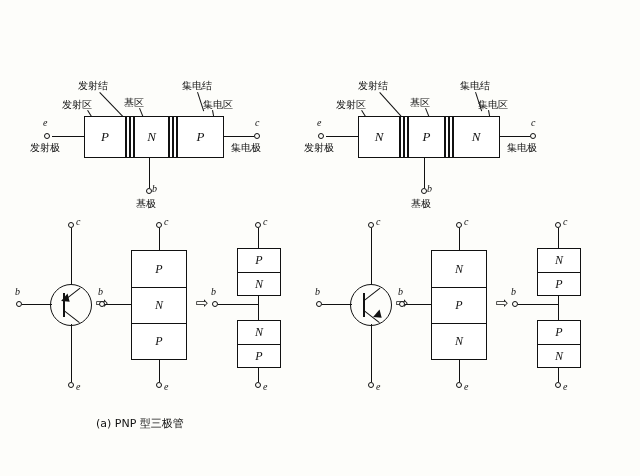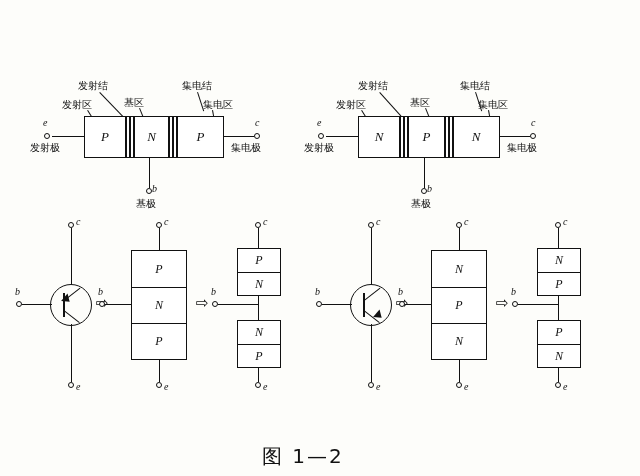--- a/index.html
+++ b/index.html
@@ -172,20 +172,21 @@
   </div>
 
   <div class="hline" style="left:218px;top:304px;width:40px;"></div>
   <div class="node" style="left:212px;top:301px;"></div>
   <div class="abs lbl lbl-it" style="left:211px;top:286px;">b</div>
 
   <div class="vline" style="left:258px;top:368px;height:14px;"></div>
   <div class="node" style="left:255px;top:382px;"></div>
   <div class="abs lbl lbl-it" style="left:263px;top:381px;">e</div>
 
+  <div class="caption" style="left:96px;top:416px;">(a) PNP 型三极管</div>
 
   <div class="abs lbl lbl-cn" style="left:358px;top:80px;">发射结</div>
   <div class="abs lbl lbl-cn" style="left:460px;top:80px;">集电结</div>
   <div class="abs lbl lbl-cn" style="left:336px;top:99px;">发射区</div>
   <div class="abs lbl lbl-cn" style="left:410px;top:97px;">基区</div>
   <div class="abs lbl lbl-cn" style="left:478px;top:99px;">集电区</div>
 
   <div class="leader" style="left:380px;top:92px;width:32px;transform:rotate(48deg);"></div>
   <div class="leader" style="left:476px;top:92px;width:20px;transform:rotate(72deg);"></div>
   <div class="leader" style="left:362px;top:110px;width:20px;transform:rotate(58deg);"></div>
@@ -270,15 +271,14 @@
 
   <div class="hline" style="left:518px;top:304px;width:40px;"></div>
   <div class="node" style="left:512px;top:301px;"></div>
   <div class="abs lbl lbl-it" style="left:511px;top:286px;">b</div>
 
   <div class="vline" style="left:558px;top:368px;height:14px;"></div>
   <div class="node" style="left:555px;top:382px;"></div>
   <div class="abs lbl lbl-it" style="left:563px;top:381px;">e</div>
 
 
-  <div class="figtitle" style="left:262px;top:443px;">图  1—2</div>
 
 </div>
 
 </body></html>

